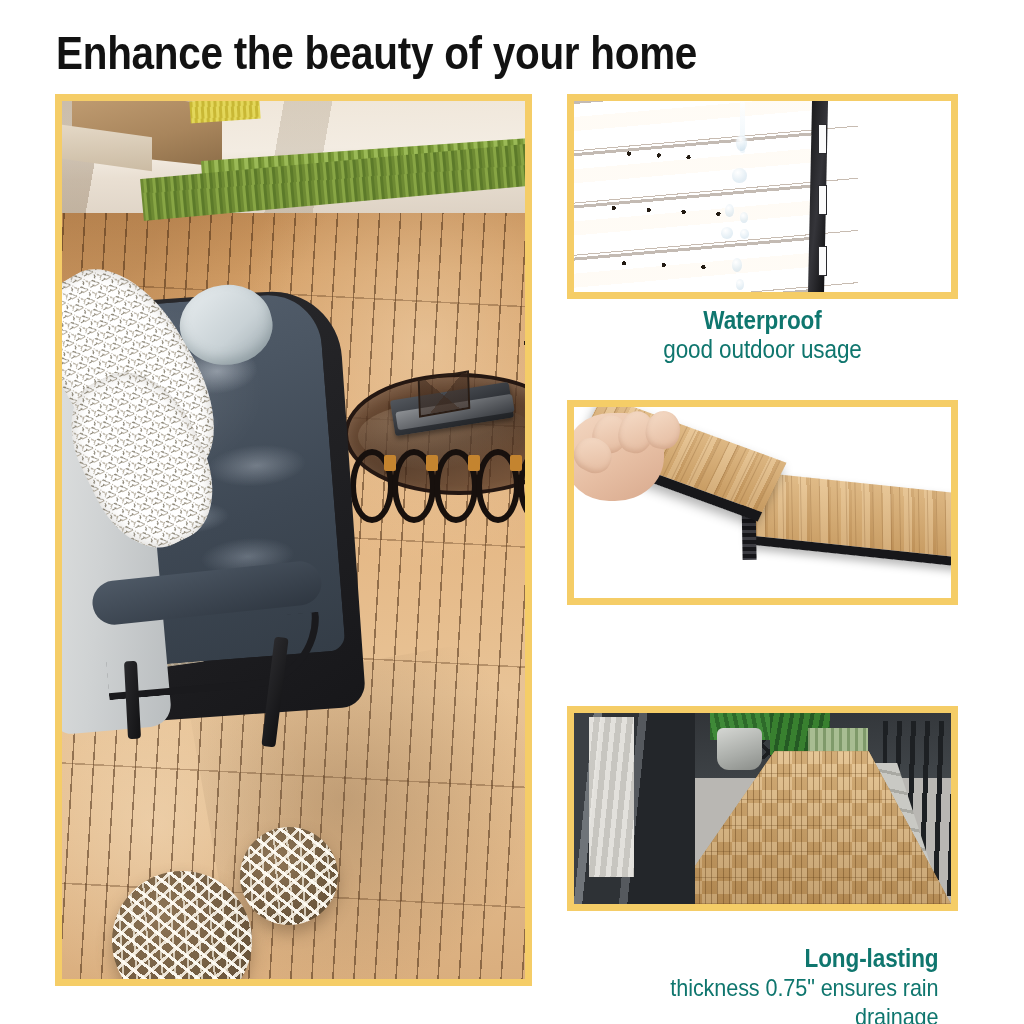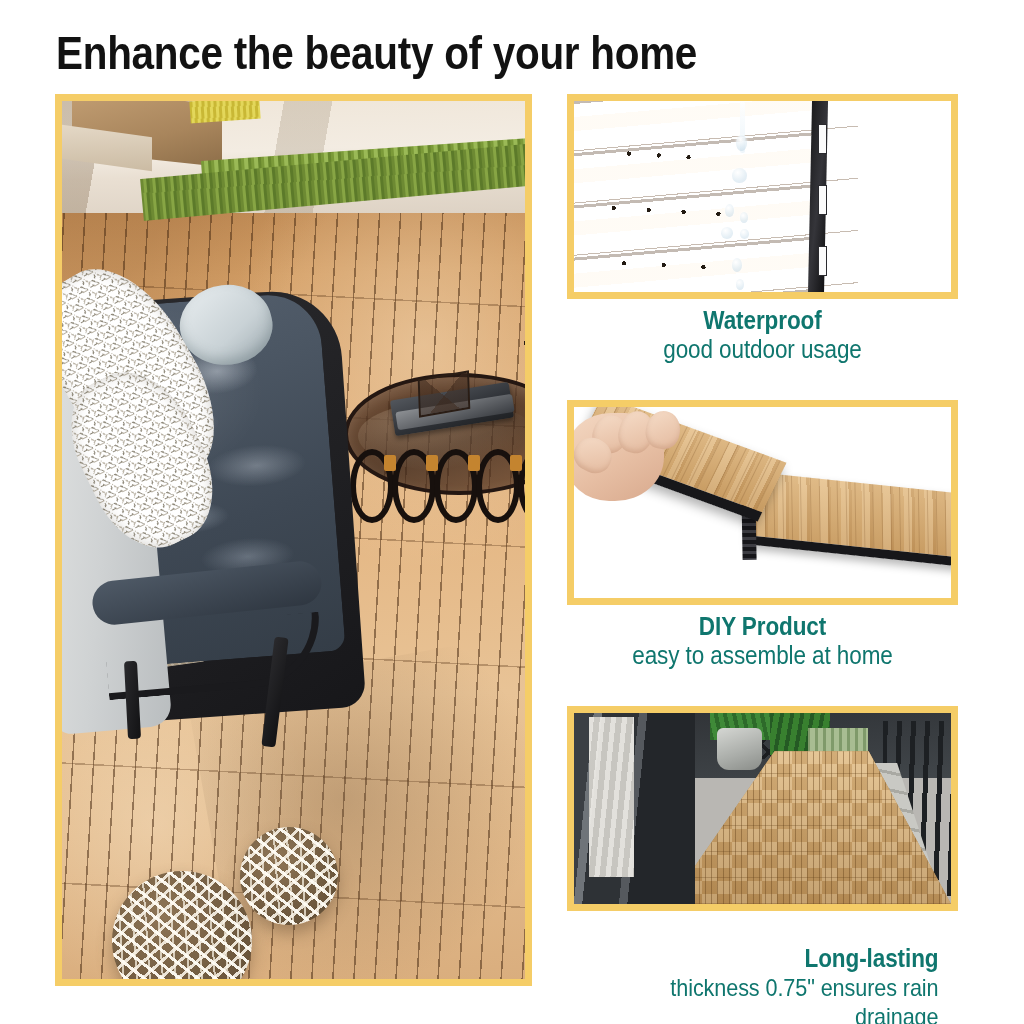--- a/index.html
+++ b/index.html
@@ -610,24 +610,20 @@
         <div class="diy-tile-grain"></div>
       </div>
       <div class="diy-hand"></div>
       <div class="diy-finger" id="diy-f1"></div>
       <div class="diy-finger" id="diy-f2"></div>
       <div class="diy-finger" id="diy-f3"></div>
       <div class="diy-finger" id="diy-f4"></div>
     </div>
   </div>
 
-  <div class="caption" id="caption-diy">
-    <div class="cap-title">DIY Product</div>
-    <div class="cap-sub">easy to assemble at home</div>
-  </div>
 
   <div class="frame" id="frame-long">
     <div class="photo" id="long-photo">
       <div class="ll-sky"></div>
       <div class="ll-rail-green"></div>
       <div class="ll-rail"></div>
       <div class="ll-trellis"></div>
       <div class="ll-plant" id="ll-plant-1"></div>
       <div class="ll-plant" id="ll-plant-2"></div>
       <div class="ll-plant" id="ll-plant-3"></div>

